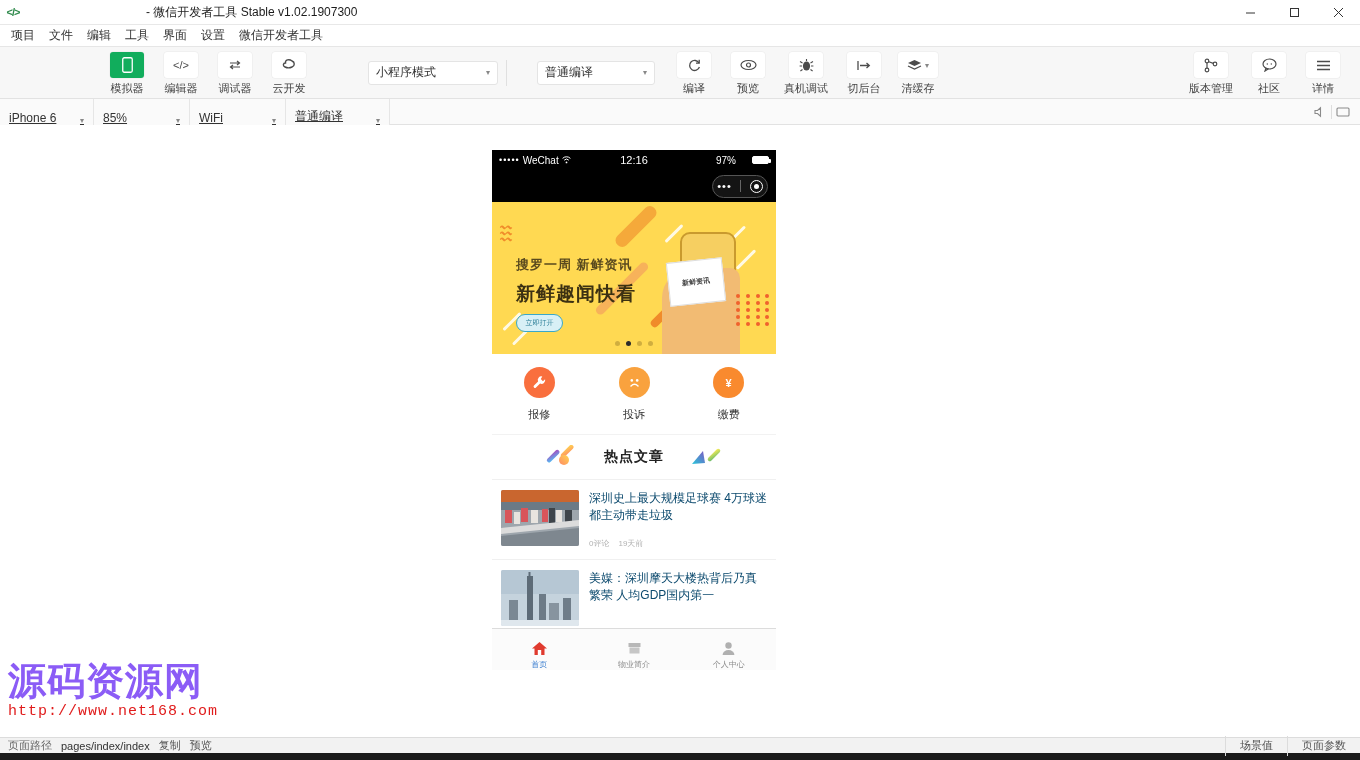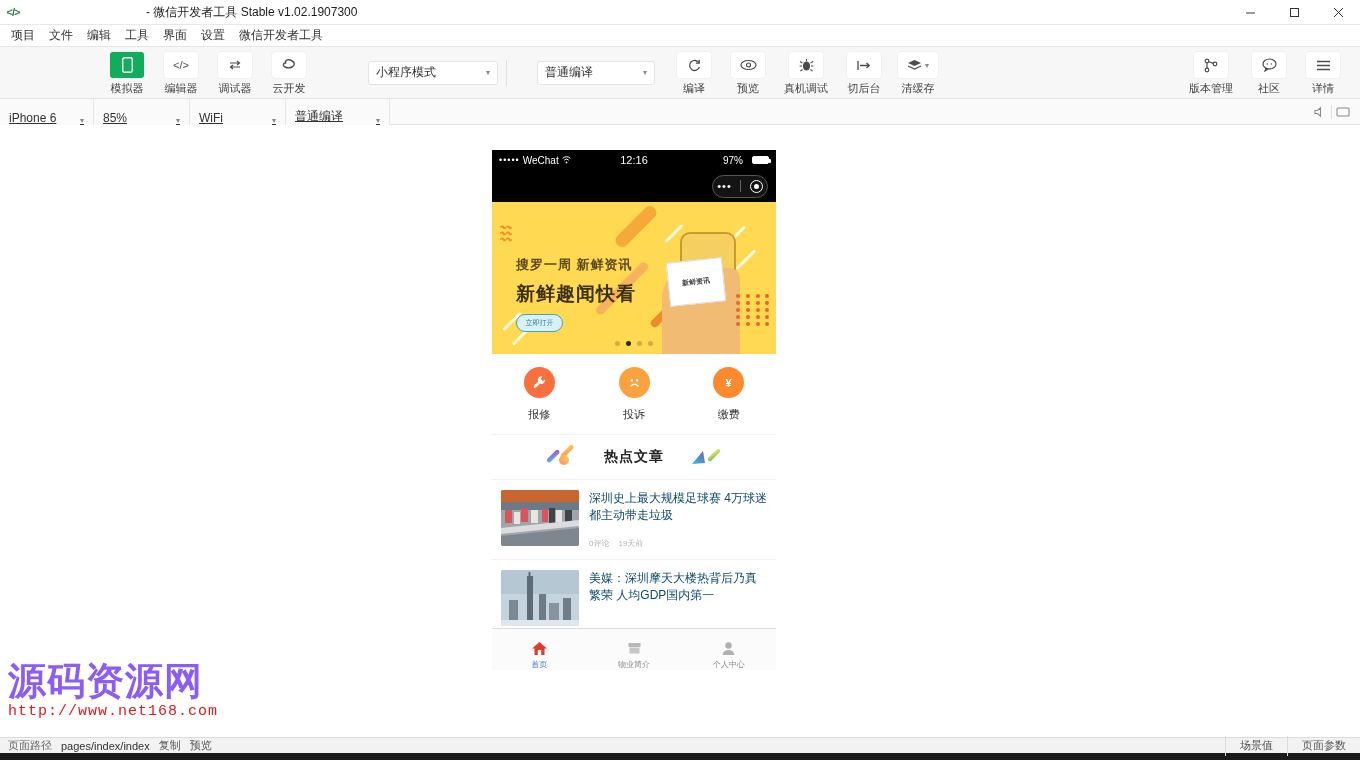--- a/index.html
+++ b/index.html
@@ -102,21 +102,21 @@
     overflow: hidden;
   }
   .ph-status {
     height: 20px; background: #000; color: #fff;
     display: flex; align-items: center; font-size: 10px;
     padding: 0 7px; justify-content: space-between;
   }
   .ph-status .dots { letter-spacing: 1px; font-size: 9px; }
   .ph-left { display: flex; align-items: center; gap: 3px; }
   .ph-time { position: absolute; left: 50%; transform: translateX(-50%); font-size: 11px; }
-  .ph-right { display: flex; align-items: center; gap: 9px; }
+  .ph-right { display: flex; align-items: center; gap: 16px; }
   .batt {
     width: 17px; height: 8px; border: 1px solid #fff;
     border-radius: 2px; position: relative; background: #fff;
   }
   .batt:after {
     content: ""; position: absolute; right: -3px; top: 2px;
     width: 2px; height: 4px; background: #fff; border-radius: 0 1px 1px 0;
   }
   .ph-nav {
     height: 32px; background: #000; display: flex;

